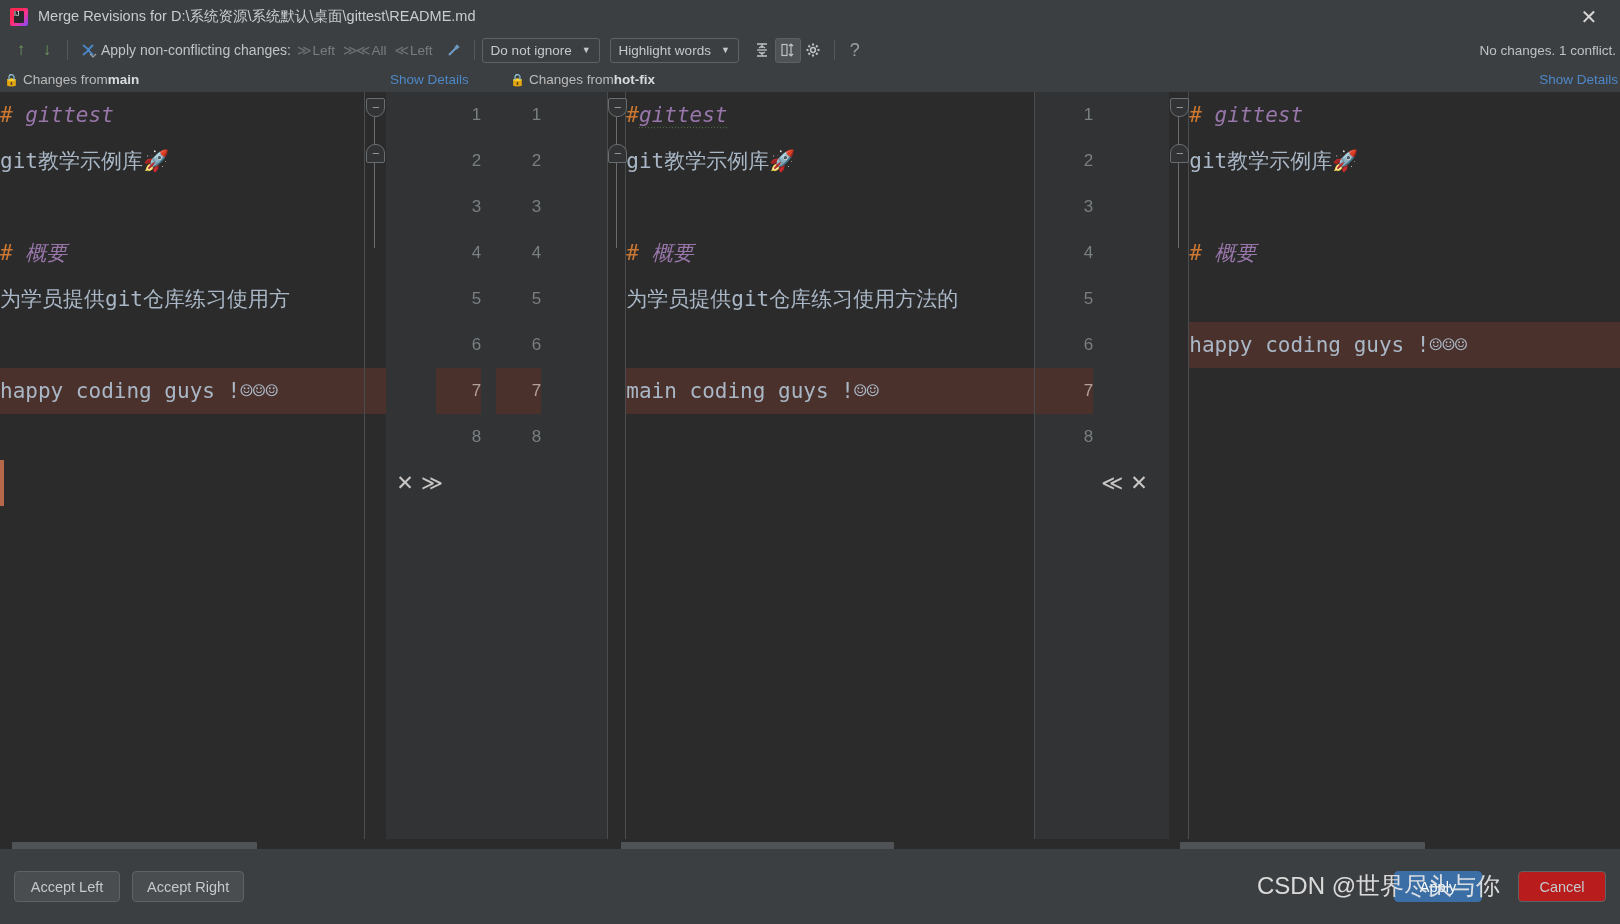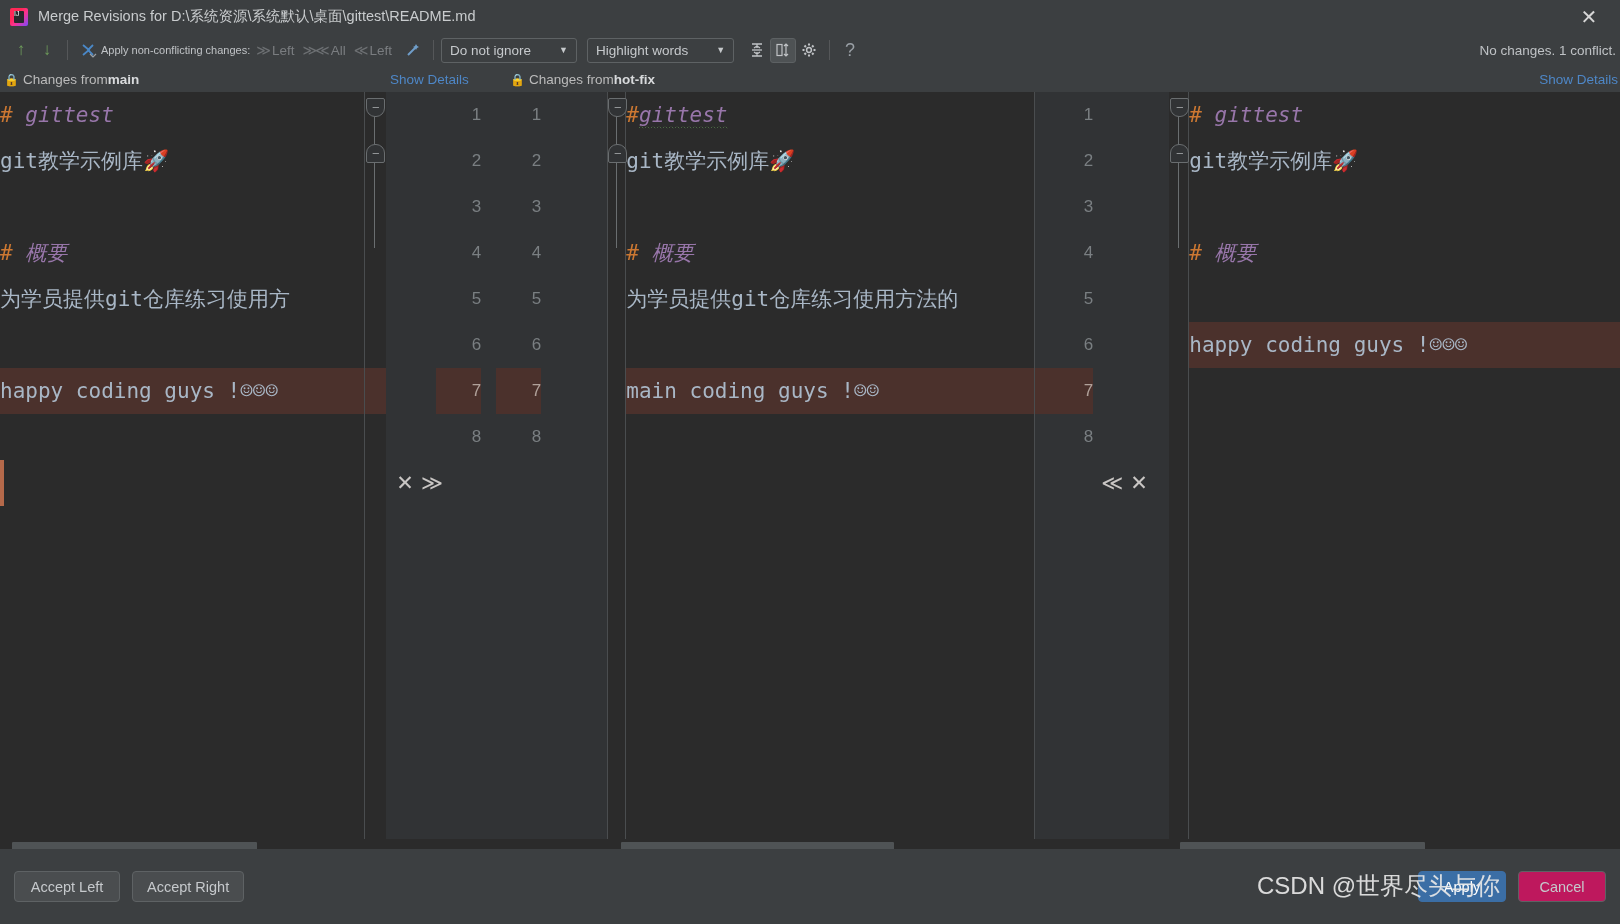--- a/index.html
+++ b/index.html
@@ -45,30 +45,30 @@
     display:flex; align-items:center; padding:0 8px;
     position:relative;
   }
   .tb-icon {
     width:26px; height:26px; display:flex; align-items:center; justify-content:center;
     color:#9aa0a6; font-size:16px; flex:0 0 auto;
   }
   .tb-arrow { color:#6f9e5b; font-size:17px; }
   .tb-arrow.down { color:#6f9e5b; }
   .vsep { width:1px; height:20px; background:#555759; margin:0 7px; flex:0 0 auto; }
-  .tb-label { font-size:11px; color:#c0c3c6; margin-right:6px; white-space:nowrap; }
+  .tb-label { font-size:14px; color:#c0c3c6; margin-right:6px; white-space:nowrap; }
   .tb-apply-btn {
     display:flex; align-items:center; gap:3px; margin-right:8px;
     color:#7a7d80; font-size:13.5px; white-space:nowrap;
   }
   .tb-apply-btn .chev { color:#6d7073; font-size:14px; letter-spacing:-2px; }
   .combo {
     height:25px; border:1px solid #5e6264; border-radius:3px;
     background:#3c3f41; color:#c6c9cc; font-size:13.5px;
-    display:flex; align-items:center; padding:0 8px; gap:28px;
+    display:flex; align-items:center; padding:0 8px; gap:10px;
     margin-right:10px; white-space:nowrap;
   }
   .combo .caret { font-size:9px; color:#c6c9cc; }
   .tb-toggle {
     width:26px; height:25px; display:flex; align-items:center; justify-content:center;
     color:#c0c3c6; font-size:15px; border-radius:3px;
   }
   .tb-toggle.active { background:#4e5254; border:1px solid #5d6163; }
   .tb-status {
     position:absolute; right:4px; top:0; height:34px;
@@ -162,21 +162,21 @@
     position:absolute; left:0; bottom:0; width:1620px; height:75px;
     background:#3c3f41; display:flex; align-items:center; padding:0 14px;
   }
   .btn {
     height:31px; min-width:106px; padding:0 14px;
     border:1px solid #5e6264; border-radius:4px; background:#4a4d4f;
     color:#c6c9cc; font-size:14.5px; display:flex; align-items:center; justify-content:center;
     margin-right:12px; white-space:nowrap;
   }
   .btn.primary { background:#3b6ea5; border-color:#3b6ea5; color:#ffffff; min-width:88px; }
-  .btn.plainbtn{ background:#be185d; min-width:88px; }
+  .btn.plainbtn{ background:#b91c1c; min-width:88px;margin-left:24px; }
   .spacer { flex:1 1 auto; }
   .watermark {
     position:absolute; right:120px; bottom:22px;
     font-size:24px; color:#e8e8e8; opacity:.92;
     font-family:"Liberation Sans",sans-serif; white-space:nowrap;
     pointer-events:none;
   }
 </style>
 </head>
 <body>

